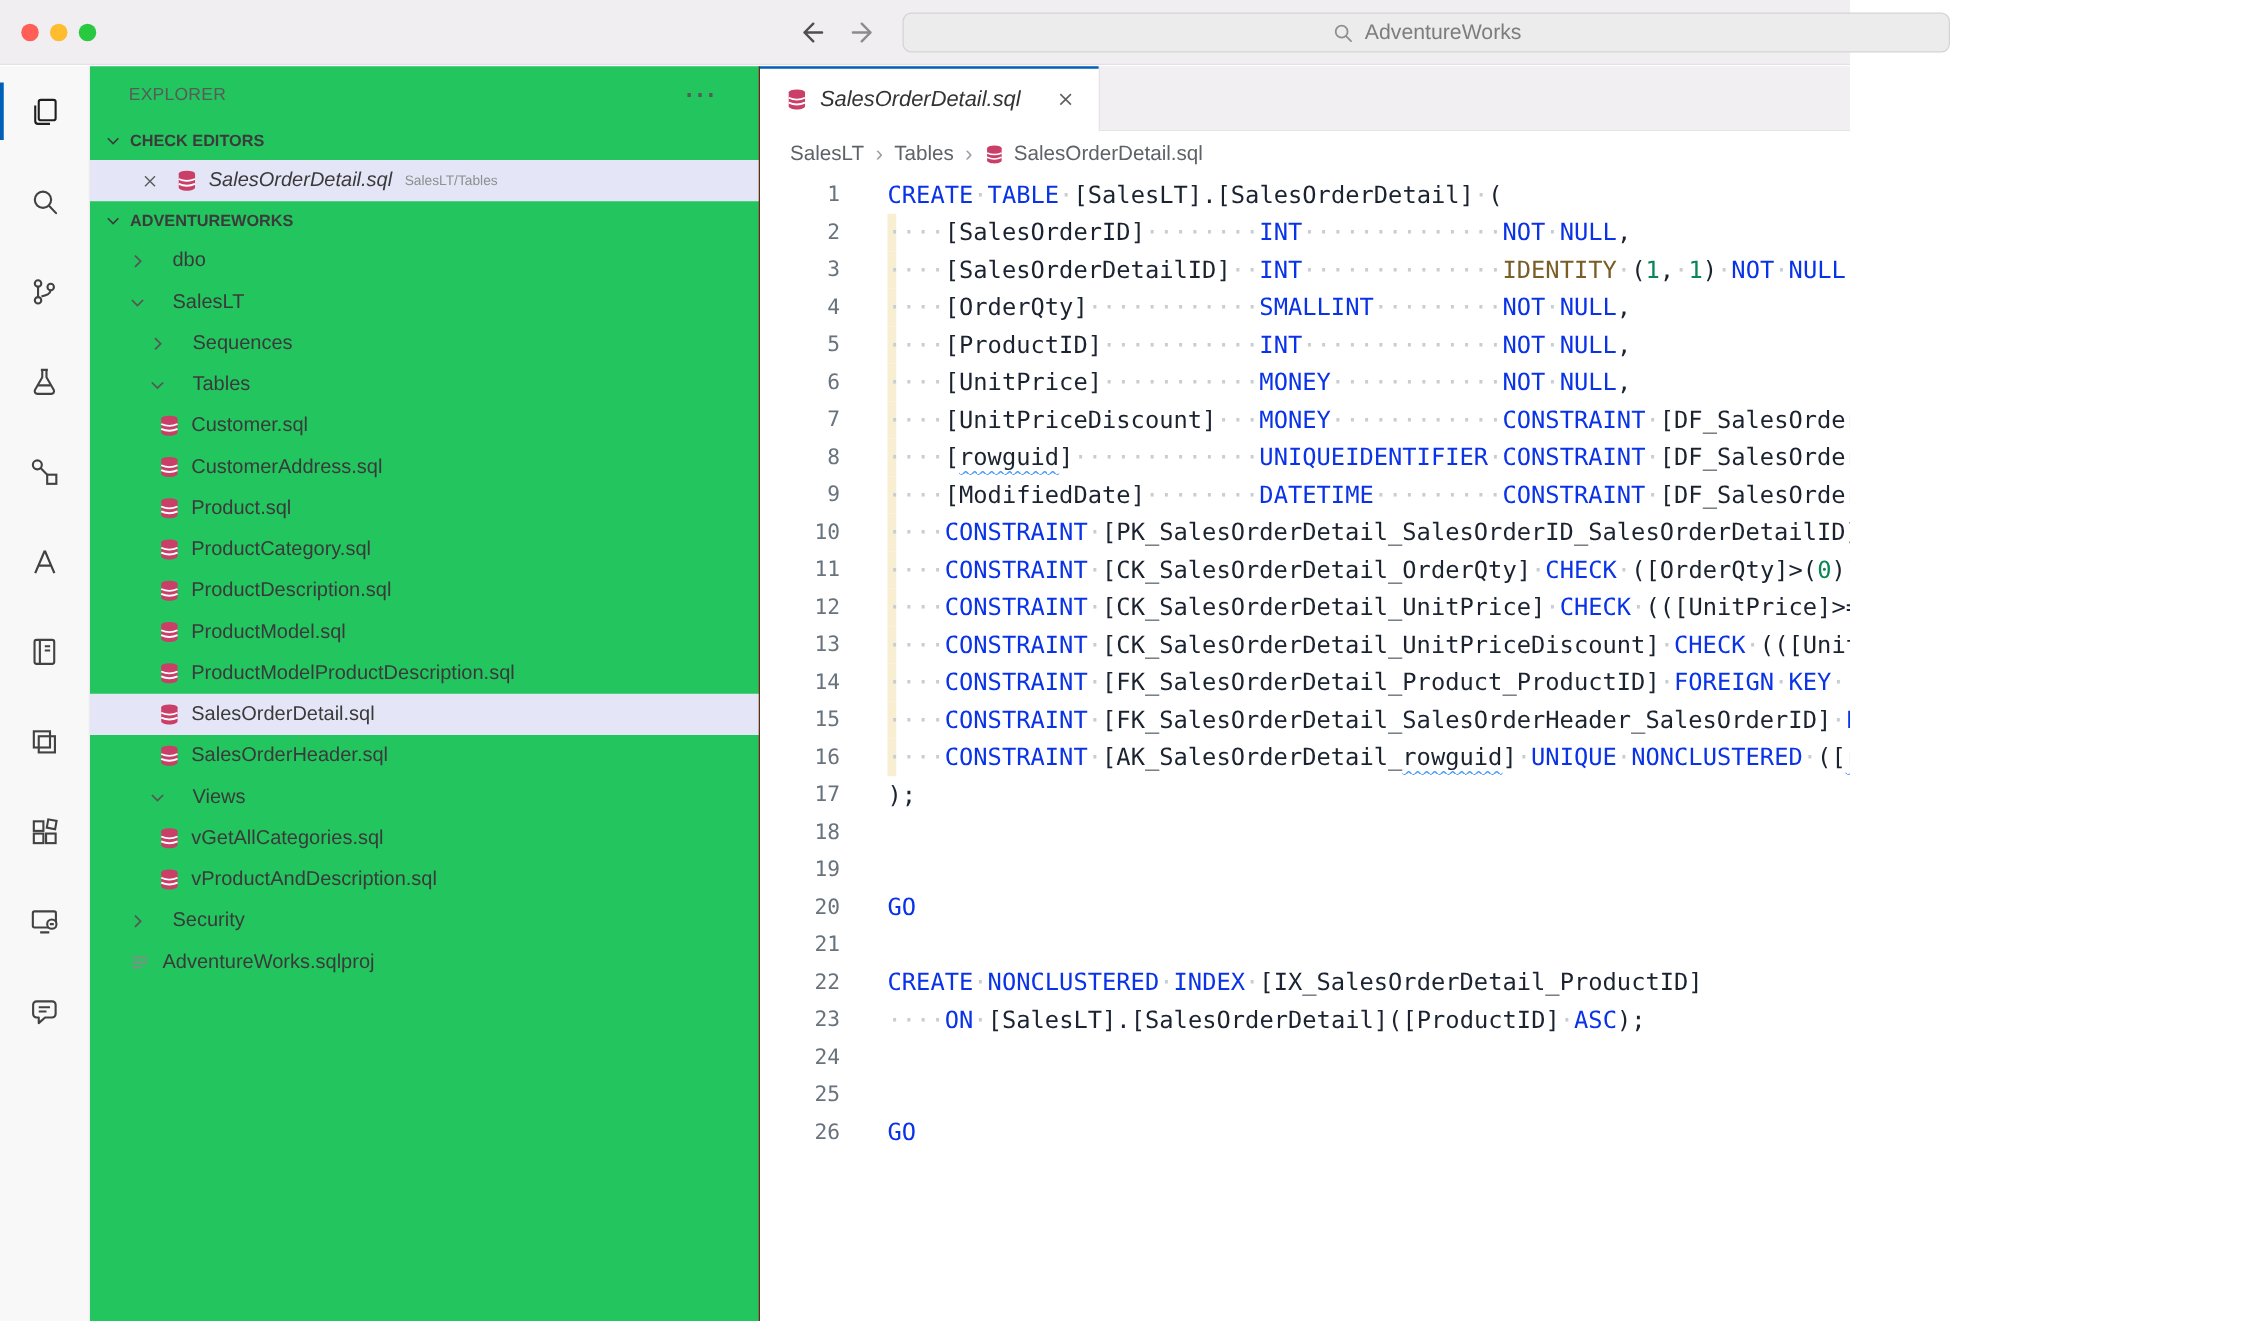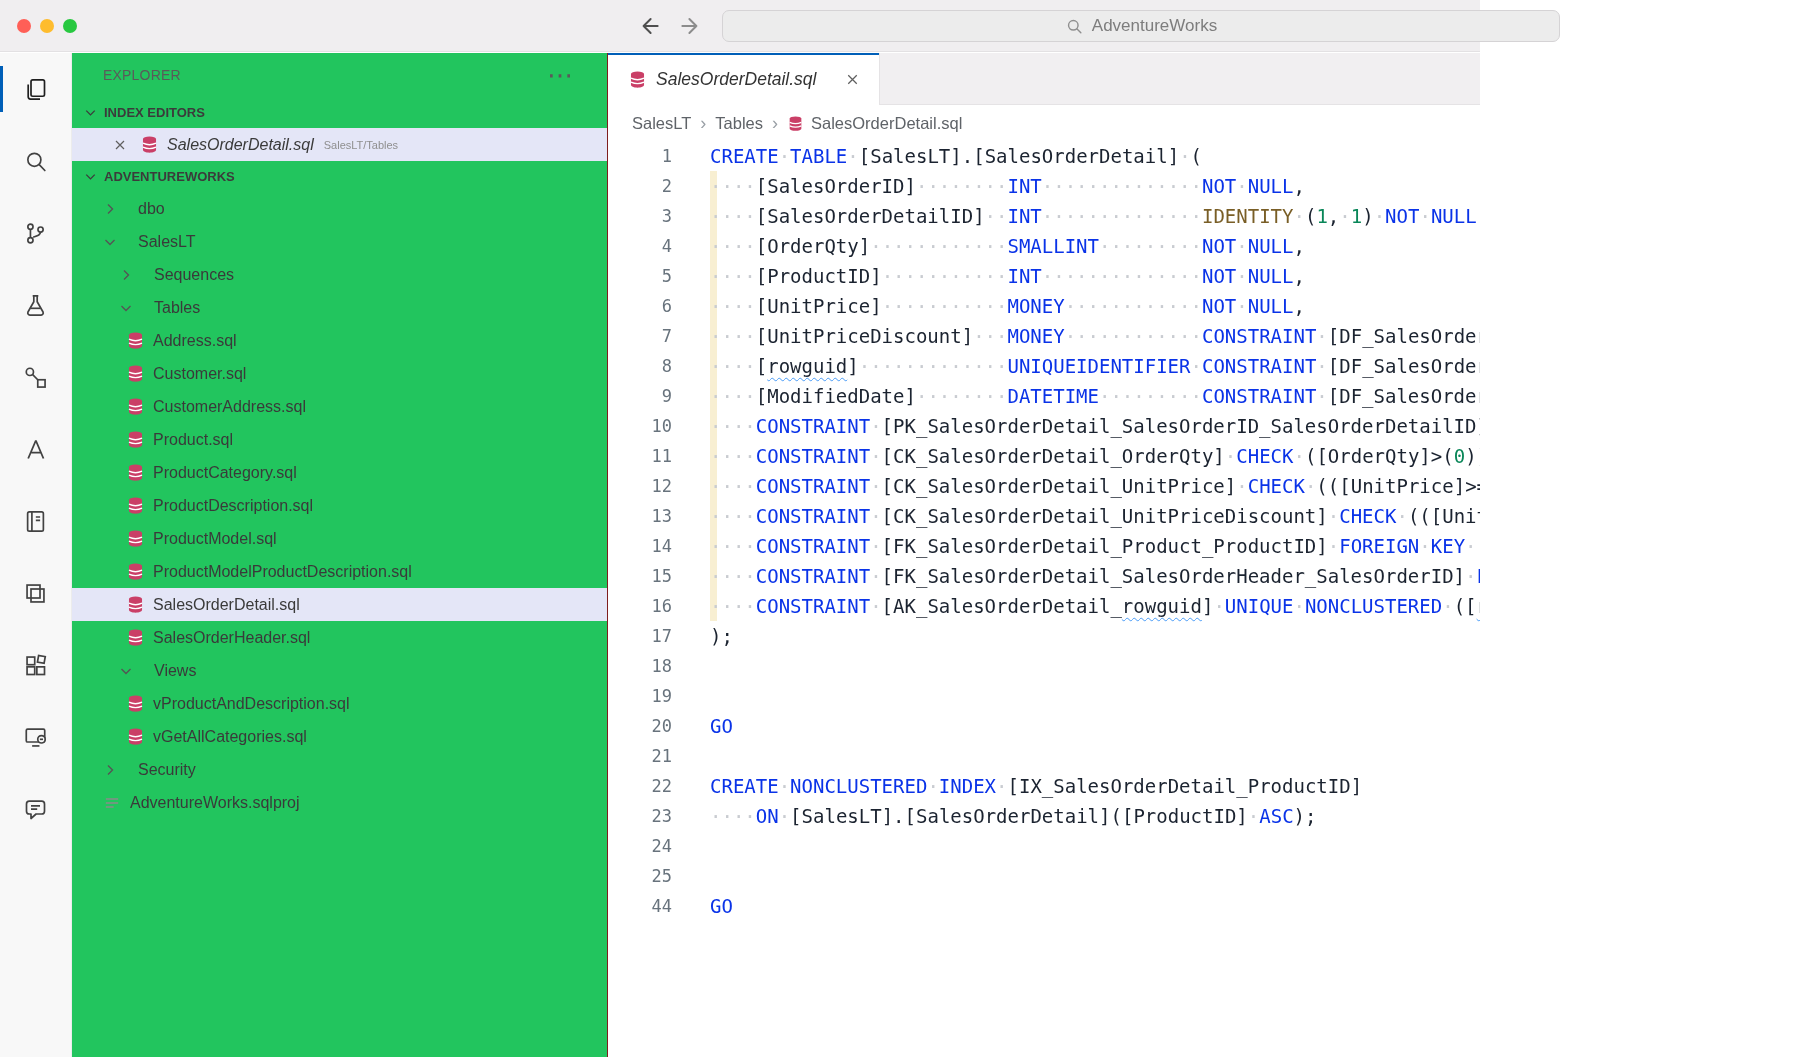--- a/index.html
+++ b/index.html
@@ -199,21 +199,21 @@
       <div class="sb-head">
         <span class="sb-title">EXPLORER</span>
         <span class="sb-more">⋯</span>
       </div>
       <div class="section-header">
         <span class="chev">
             <svg viewBox="0 0 16 16" width="15" height="15" fill="none" stroke="#3b3b3b" stroke-width="1.4">
               <path d="m3.5 6 4.5 4.5L12.5 6"></path>
             </svg>
           </span>
-        <span>INDEX EDITORS</span>
+        <span>CHECK EDITORS</span>
       </div>
       <div id="open-editors">
           <div class="row oe-row selected">
             <span class="oe-close">
               <svg viewBox="0 0 16 16" width="16" height="16" fill="none" stroke="#5f5f5f" stroke-width="1.2">
                 <path d="m4 4 8 8M12 4l-8 8"></path>
               </svg>
             </span>
             <span class="fileicon">
               <svg viewBox="0 0 16 16" width="19" height="19">
@@ -268,30 +268,20 @@
             <span class="tree-label folder-label">Tables</span>
           </div>
           <div class="row ind2file">
             <span class="fileicon">
               <svg viewBox="0 0 16 16" width="19" height="19">
                 <path d="M2.5 3.4v9.3c0 1.2 2.5 2.2 5.5 2.2s5.5-1 5.5-2.2V3.4z" fill="#ca3f67"></path>
                 <ellipse cx="8" cy="3.4" rx="5.5" ry="2.1" fill="#ca3f67"></ellipse>
                 <path d="M2.5 6.9Q8 9.4 13.5 6.9M2.5 10.2Q8 12.7 13.5 10.2" stroke="#ffffff" stroke-width="1.2" fill="none"></path>
               </svg>
             </span>
-            <span class="tree-label">Address.sql</span>
-          </div>
-          <div class="row ind2file">
-            <span class="fileicon">
-              <svg viewBox="0 0 16 16" width="19" height="19">
-                <path d="M2.5 3.4v9.3c0 1.2 2.5 2.2 5.5 2.2s5.5-1 5.5-2.2V3.4z" fill="#ca3f67"></path>
-                <ellipse cx="8" cy="3.4" rx="5.5" ry="2.1" fill="#ca3f67"></ellipse>
-                <path d="M2.5 6.9Q8 9.4 13.5 6.9M2.5 10.2Q8 12.7 13.5 10.2" stroke="#ffffff" stroke-width="1.2" fill="none"></path>
-              </svg>
-            </span>
             <span class="tree-label">Customer.sql</span>
           </div>
           <div class="row ind2file">
             <span class="fileicon">
               <svg viewBox="0 0 16 16" width="19" height="19">
                 <path d="M2.5 3.4v9.3c0 1.2 2.5 2.2 5.5 2.2s5.5-1 5.5-2.2V3.4z" fill="#ca3f67"></path>
                 <ellipse cx="8" cy="3.4" rx="5.5" ry="2.1" fill="#ca3f67"></ellipse>
                 <path d="M2.5 6.9Q8 9.4 13.5 6.9M2.5 10.2Q8 12.7 13.5 10.2" stroke="#ffffff" stroke-width="1.2" fill="none"></path>
               </svg>
             </span>
@@ -376,31 +366,31 @@
             <span class="tree-label folder-label">Views</span>
           </div>
           <div class="row ind2file">
             <span class="fileicon">
               <svg viewBox="0 0 16 16" width="19" height="19">
                 <path d="M2.5 3.4v9.3c0 1.2 2.5 2.2 5.5 2.2s5.5-1 5.5-2.2V3.4z" fill="#ca3f67"></path>
                 <ellipse cx="8" cy="3.4" rx="5.5" ry="2.1" fill="#ca3f67"></ellipse>
                 <path d="M2.5 6.9Q8 9.4 13.5 6.9M2.5 10.2Q8 12.7 13.5 10.2" stroke="#ffffff" stroke-width="1.2" fill="none"></path>
               </svg>
             </span>
+            <span class="tree-label">vGetAllCategories.sql</span>
+          </div>
+          <div class="row ind2file">
+            <span class="fileicon">
+              <svg viewBox="0 0 16 16" width="19" height="19">
+                <path d="M2.5 3.4v9.3c0 1.2 2.5 2.2 5.5 2.2s5.5-1 5.5-2.2V3.4z" fill="#ca3f67"></path>
+                <ellipse cx="8" cy="3.4" rx="5.5" ry="2.1" fill="#ca3f67"></ellipse>
+                <path d="M2.5 6.9Q8 9.4 13.5 6.9M2.5 10.2Q8 12.7 13.5 10.2" stroke="#ffffff" stroke-width="1.2" fill="none"></path>
+              </svg>
+            </span>
             <span class="tree-label">vProductAndDescription.sql</span>
-          </div>
-          <div class="row ind2file">
-            <span class="fileicon">
-              <svg viewBox="0 0 16 16" width="19" height="19">
-                <path d="M2.5 3.4v9.3c0 1.2 2.5 2.2 5.5 2.2s5.5-1 5.5-2.2V3.4z" fill="#ca3f67"></path>
-                <ellipse cx="8" cy="3.4" rx="5.5" ry="2.1" fill="#ca3f67"></ellipse>
-                <path d="M2.5 6.9Q8 9.4 13.5 6.9M2.5 10.2Q8 12.7 13.5 10.2" stroke="#ffffff" stroke-width="1.2" fill="none"></path>
-              </svg>
-            </span>
-            <span class="tree-label">vGetAllCategories.sql</span>
           </div>
           <div class="row ind0f">
             <span class="chev">
               <svg viewBox="0 0 16 16" width="16" height="16" fill="none" stroke="#555" stroke-width="1.4">
                 <path d="M6 3.5 10.5 8 6 12.5"></path>
               </svg>
             </span>
             <span class="tree-label folder-label">Security</span>
           </div>
           <div class="row ind0file">
@@ -548,21 +538,21 @@
             </div>
             <div class="code-line">
               <span class="ln">24</span>
               <span class="lc"></span>
             </div>
             <div class="code-line">
               <span class="ln">25</span>
               <span class="lc"></span>
             </div>
             <div class="code-line">
-              <span class="ln">44</span>
+              <span class="ln">26</span>
               <span class="lc"><span class="tok-kw">GO</span></span>
             </div>
           </div>
       </div>
     </div>
   </div>
 
 </div>
 
 </body></html>

